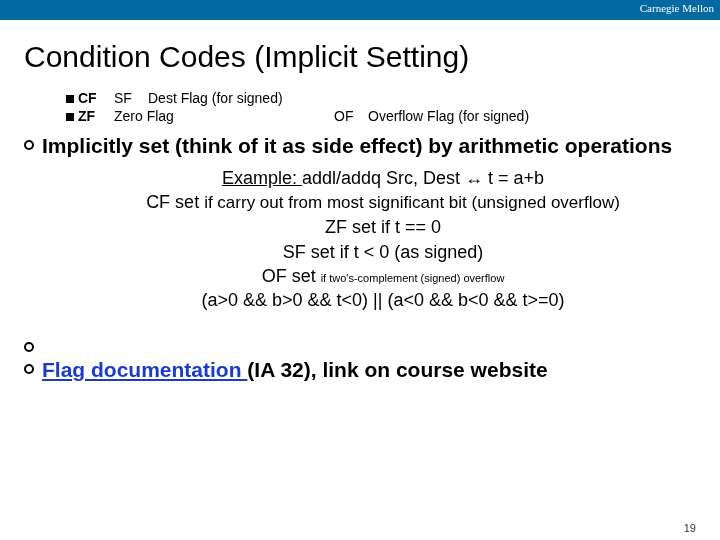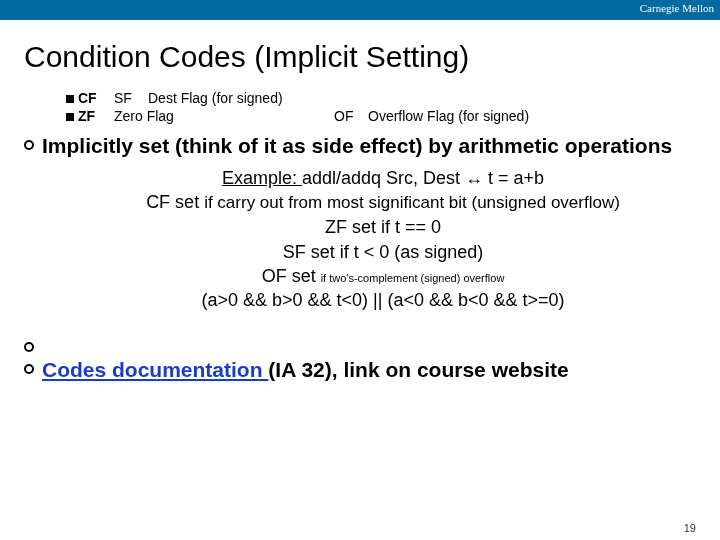--- a/index.html
+++ b/index.html
@@ -65,19 +65,19 @@
     <div>(a&gt;0 &amp;&amp; b&gt;0 &amp;&amp; t&lt;0) || (a&lt;0 &amp;&amp; b&lt;0 &amp;&amp; t&gt;=0)</div>
   </div>
 
   <div class="bullet-row">
     <span class="circ"></span>
   </div>
 
   <div class="bullet-row">
     <span class="circ"></span>
     <span class="b1">
-      <a href="#" class="link">Codes documentation </a><span>(IA 32), link on course website</span>
+      <a href="#" class="link">Flag documentation </a><span>(IA 32), link on course website</span>
     </span>
   </div>
 
 </div>
 
 <div class="pagenum">19</div>
 
 </body></html>

